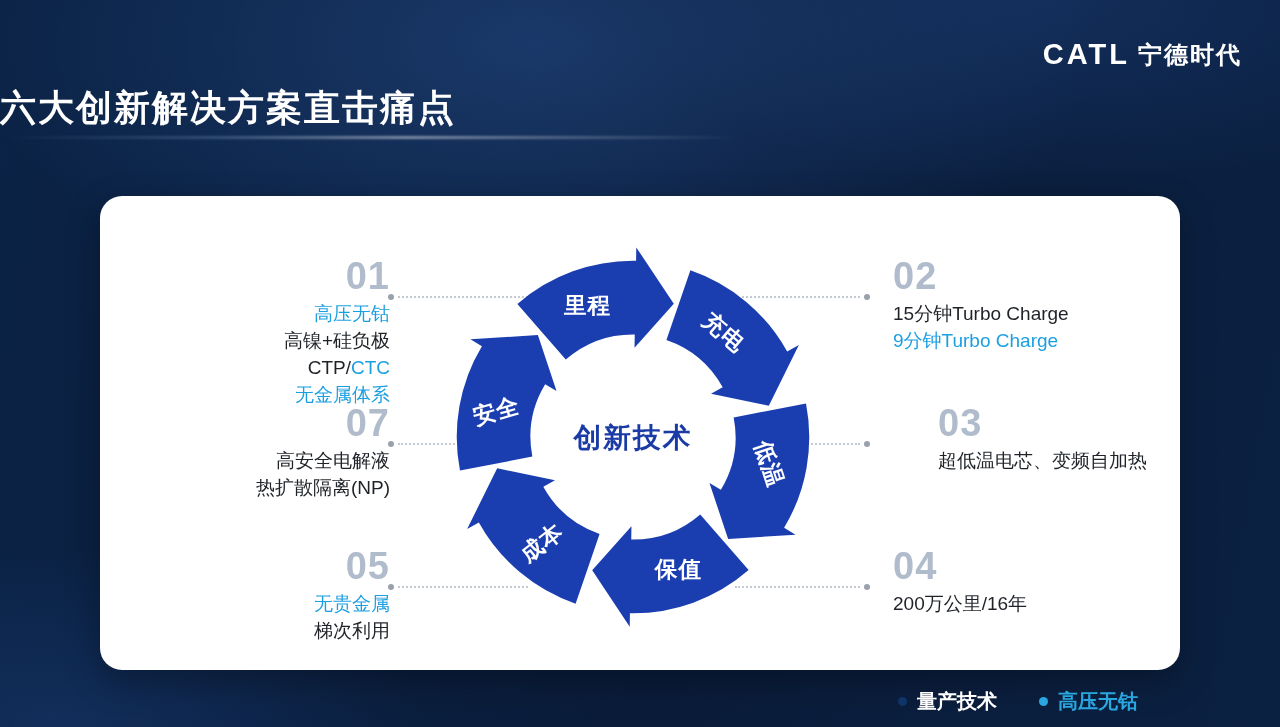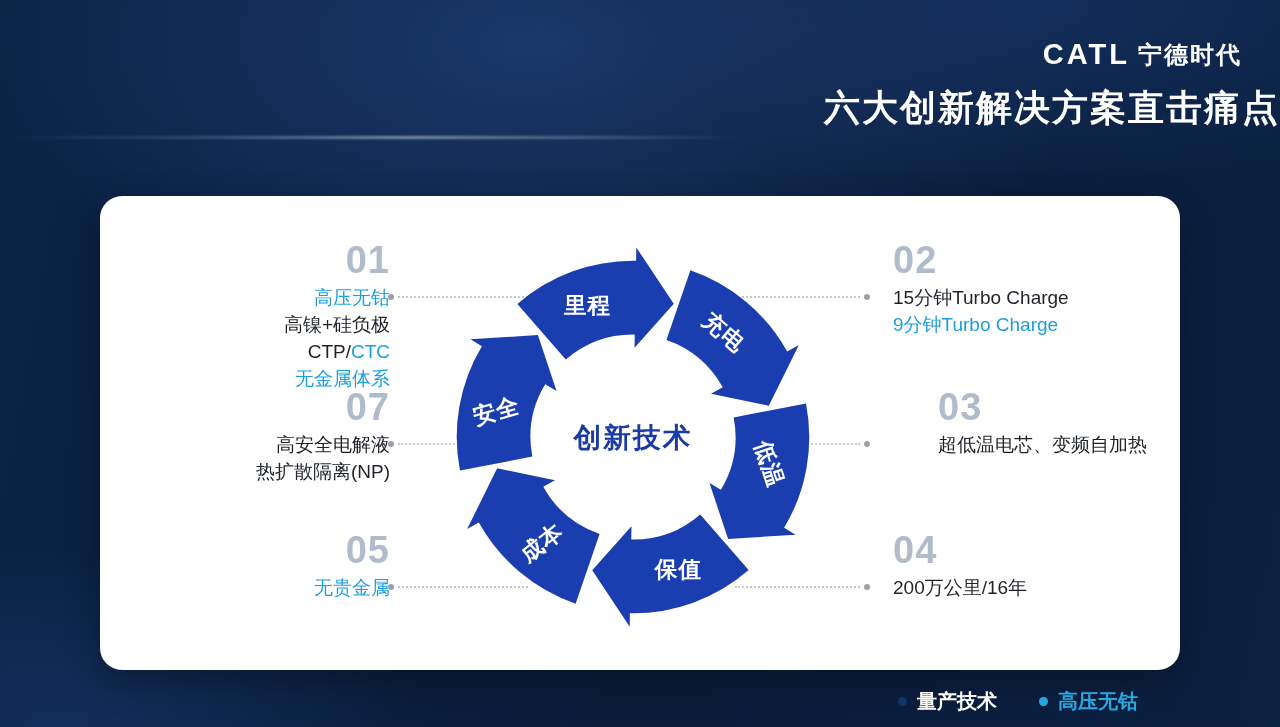--- a/index.html
+++ b/index.html
@@ -12,35 +12,35 @@
       radial-gradient(ellipse 700px 320px at 82% 0%, rgba(35,75,145,.35), transparent 60%),
       radial-gradient(ellipse 600px 300px at 5% 100%, rgba(35,75,145,.30), transparent 60%),
       linear-gradient(100deg,#0b2346 0%,#0a1c3a 55%,#0b2142 100%);
   }
   .streak{
     position:absolute;left:0;top:136px;width:58%;height:3px;pointer-events:none;
     background:linear-gradient(90deg,rgba(255,255,255,0) 0%,rgba(190,215,255,.22) 30%,rgba(255,255,255,.45) 55%,rgba(255,255,255,0) 100%);
     filter:blur(1px);
   }
   .title{
-    position:absolute;left:0;right:0;top:84px;text-align:right;
+    position:absolute;left:0;right:0;top:84px;text-align:left;
     color:#ffffff;font-size:36px;font-weight:800;letter-spacing:2px;
   }
   .logo{
     position:absolute;right:38px;top:38px;display:flex;align-items:center;gap:8px;color:#fff;
   }
   .logo .brand{font-size:29px;font-weight:800;letter-spacing:3px;}
   .logo .brand-cn{font-size:24px;font-weight:800;letter-spacing:2px;}
   .card{
     position:absolute;left:100px;top:196px;width:1080px;height:474px;
     background:#ffffff;border-radius:22px;
     box-shadow:0 12px 35px rgba(0,0,0,.30);
   }
   
-  .callout{position:absolute;}
+  .callout{position:absolute;margin-top:16px;}
   .callout.left{text-align:right;}
   .callout.right{text-align:left;}
   .co-num{
     font-size:38px;line-height:44px;font-weight:700;letter-spacing:1px;
     color:var(--number,#b0bccb);margin-bottom:2px;
   }
   .co-line{font-size:19px;line-height:27px;color:var(--mass,#1f2328);white-space:nowrap;}
   .co-line .dark{color:var(--mass,#1f2328);}
   .co-line .cyan{color:var(--research,#1c9fe0);}
   
@@ -88,20 +88,21 @@
       <div class="co-num">03</div>
       <div class="co-line"><span class="dark">超低温电芯、变频自加热</span></div>
     </div>
   <div class="callout right" style="left:893px;top:528px;width:300px">
       <div class="co-num">04</div>
       <div class="co-line"><span class="dark">200万公里/16年</span></div>
     </div>
   <div class="callout left" style="left:120px;top:528px;width:270px">
       <div class="co-num">05</div>
       <div class="co-line"><span class="cyan">无贵金属</span></div>
+      <div class="co-line"><span class="dark">梯次利用</span></div>
     </div>
   <div class="callout left" style="left:120px;top:385px;width:270px">
       <div class="co-num">07</div>
       <div class="co-line"><span class="dark">高安全电解液</span></div>
       <div class="co-line"><span class="dark">热扩散隔离(NP)</span></div>
     </div>
 
   <div class="leader left-side" style="left:398px;top:296px;width:142px">
       <span class="ldot"></span>
     </div>

